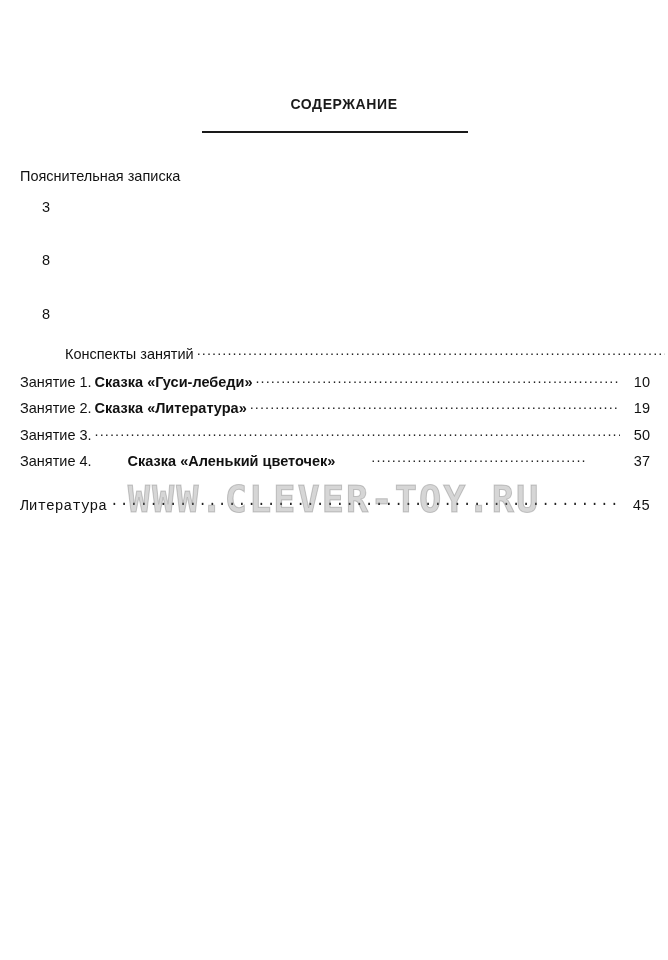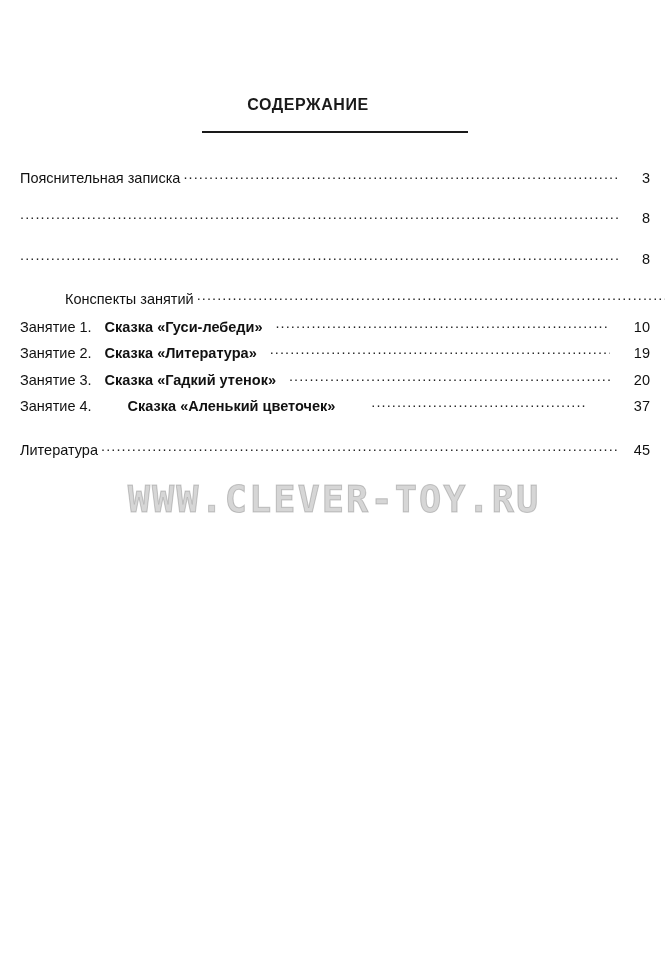--- a/index.html
+++ b/index.html
@@ -24,24 +24,25 @@
     height: 960px;
     padding: 0;
   }
 
   .title {
     position: absolute;
     left: 0;
     top: 96px;
     width: 616px;
     text-align: center;
-    font-size: 16px;
+    font-size: 14px;
     font-weight: bold;
     letter-spacing: 0.6px;
     color: #1a1a1a;
+    padding-left: 36px;
   }
 
   .title-rule {
     position: absolute;
     left: 202px;
     top: 131px;
     width: 266px;
     height: 2px;
     background: #1a1a1a;
   }
@@ -94,24 +95,24 @@
 
   .toc-row .page-num {
     flex: 0 0 auto;
     width: 26px;
     text-align: right;
     padding-left: 4px;
     font-size: 14.5px;
   }
 
   
-  .sp-lg { margin-bottom: 23px; }
-  .sp-md { margin-bottom: 21px; }
+  .sp-lg { margin-bottom: 23px; flex-direction: column; }
+  .sp-md { margin-bottom: 21px; font-family: Liberation Mono, monospace; }
   .sp-sm { margin-bottom: 10px; margin-left: 45px; }
-  .sp-xs { margin-bottom: 9px; gap: 10px; }
+  .sp-xs { margin-bottom: 9px; }
   .sp-gap { margin-bottom: 26px; gap: 33px; }
 
   .watermark {
     position: absolute;
     left: 50%;
     top: 478px;
     transform: translateX(-50%);
     width: 620px;
     text-align: center;
     font-family: "DejaVu Sans Mono", monospace;
@@ -158,23 +159,22 @@
         <span class="page-num">10</span>
       </div>
       <div class="toc-row sp-xs">
         <span class="label">Занятие 2.</span>
         <span class="label-bold">Сказка «Литература»</span>
         <span class="leader"></span>
         <span class="page-num">19</span>
       </div>
       <div class="toc-row sp-xs">
         <span class="label">Занятие 3.</span>
-        <span class="label-bold">Сказка «Гадкий утенок»</span>
         <span class="leader"></span>
-        <span class="page-num">20</span>
+        <span class="page-num">50</span>
       </div>
       <div class="toc-row sp-gap">
         <span class="label">Занятие 4.</span>
         <span class="label-bold">Сказка «Аленький цветочек»</span>
         <span class="leader"></span>
         <span class="page-num">37</span>
       </div>
       <div class="toc-row sp-md">
         <span class="label">Литература</span>
         <span class="leader"></span>

